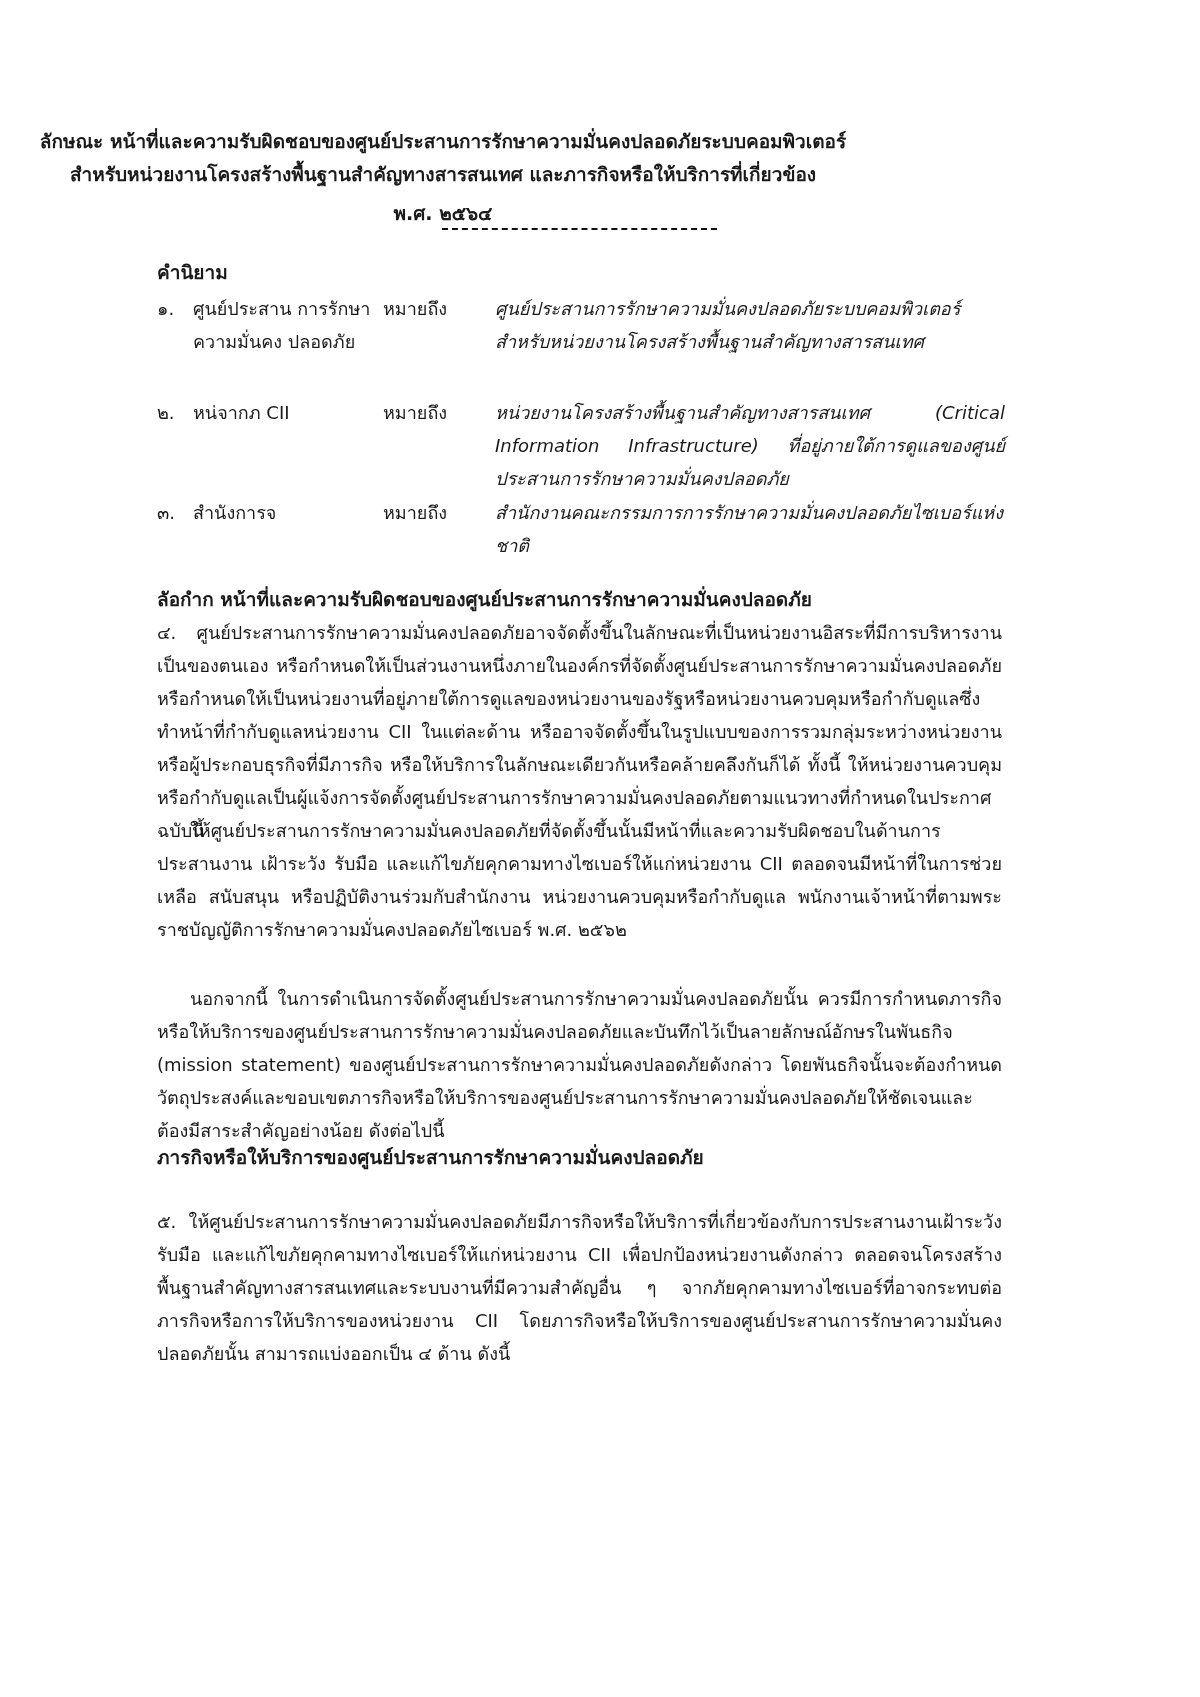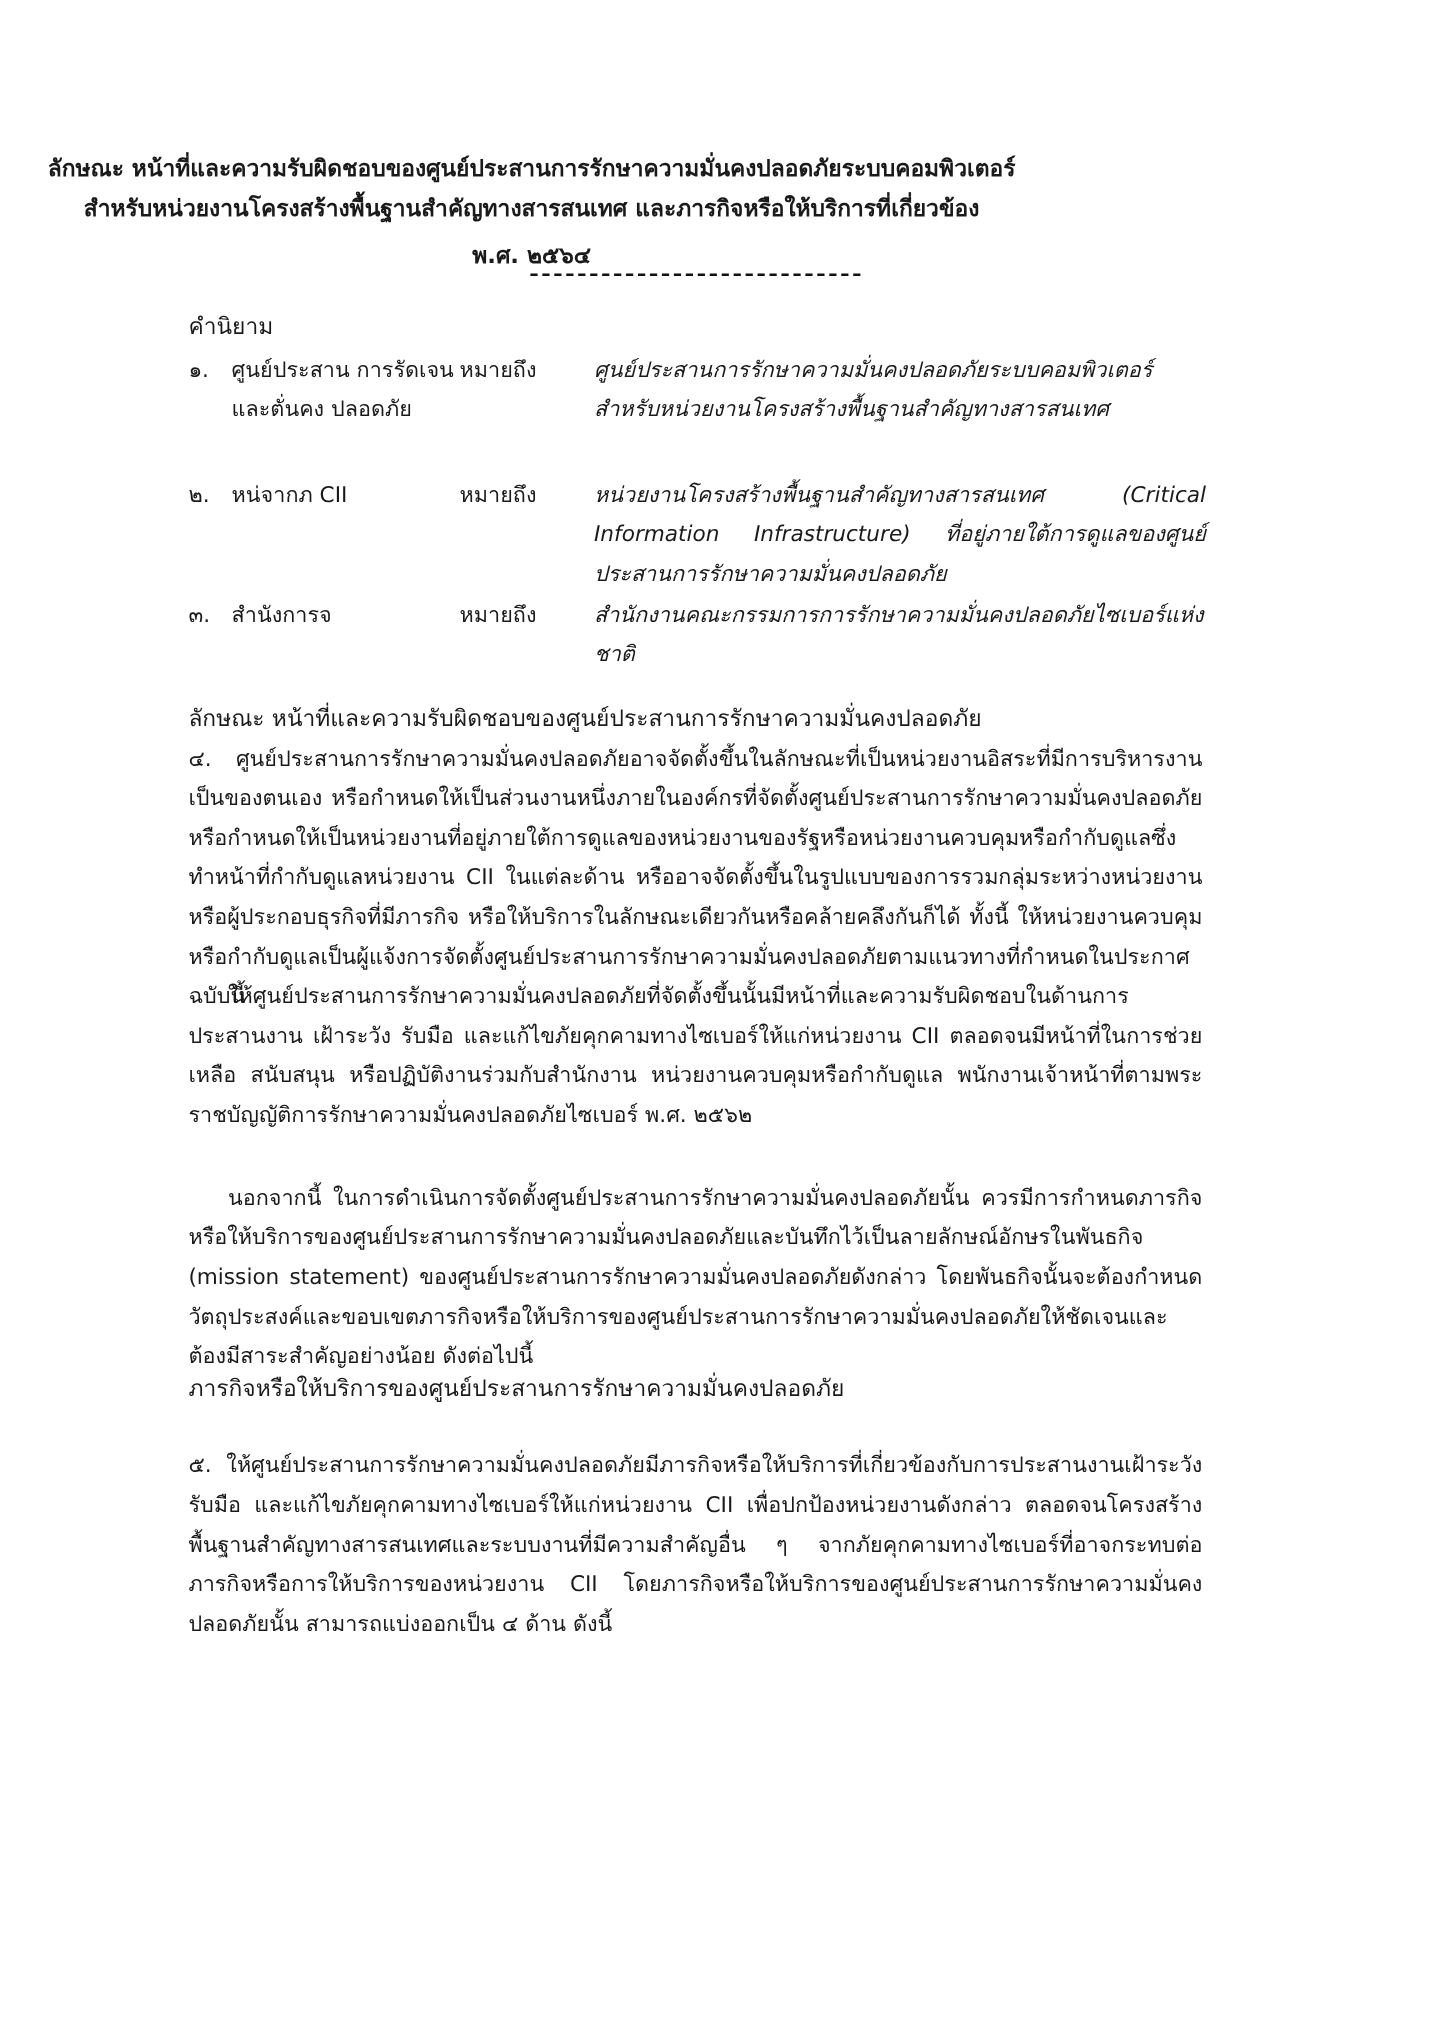--- a/index.html
+++ b/index.html
@@ -4,21 +4,21 @@
 <style>
   html, body { margin: 0; padding: 0; background: #ffffff; }
   body { width: 1200px; height: 1697px; position: relative; overflow: hidden;
          font-family: "DejaVu Sans", "Liberation Sans", sans-serif; color: #1a1a1a; }
   .page { position: absolute; left: 157px; top: 0; width: 845px; }
   .title { position: absolute; left: 0; width: 1200px; text-align: center; font-weight: bold;
            font-size: 19px; line-height: 34px; margin-left: -157px; }
   .t1 { top: 124px; } .t2 { top: 157px; } .t3 { top: 196px; }
   .rule { position: absolute; top: 228px; left: 442px; width: 275px; border-top: 2px dashed #111; }
   .abs { position: absolute; left: 0; }
-  .h { font-weight: normal; font-size: 19px; line-height: 33px; }
+  .h { font-weight: bold; font-size: 19px; line-height: 33px; }
   .defrow { position: absolute; left: 0; width: 845px; font-size: 18px; line-height: 33px; }
   .defnum { position: absolute; left: 0; width: 36px; }
   .defterm { position: absolute; left: 36px; width: 190px; }
   .defmean { position: absolute; left: 226px; width: 100px; }
   .defdesc { position: absolute; left: 338px; width: 510px; text-align: justify; font-style: italic; }
   .para { position: absolute; left: 0; width: 845px; font-size: 18px; line-height: 33px;
           text-align: justify; text-align-last: left; }
   .indent { text-indent: 33px; }
 </style>
 </head>
@@ -28,40 +28,40 @@
 <div class="title t2">สำหรับหน่วยงานโครงสร้างพื้นฐานสำคัญทางสารสนเทศ และภารกิจหรือให้บริการที่เกี่ยวข้อง</div>
 <div class="title t3">พ.ศ. ๒๕๖๔</div>
 <div class="rule"></div>
 
 <div class="page">
 
   <div class="abs h" style="top:256px;">คำนิยาม</div>
 
   <div class="defrow" style="top:292px;">
     <span class="defnum">๑.</span>
-    <span class="defterm">ศูนย์ประสาน การรัดเจนและตั่นคง ปลอดภัย</span>
+    <span class="defterm">ศูนย์ประสาน การรักษาความมั่นคง ปลอดภัย</span>
     <span class="defmean">หมายถึง</span>
     <span class="defdesc">ศูนย์ประสานการรักษาความมั่นคงปลอดภัยระบบคอมพิวเตอร์ สำหรับหน่วยงานโครงสร้างพื้นฐานสำคัญทางสารสนเทศ</span>
   </div>
 
   <div class="defrow" style="top:396px;">
     <span class="defnum">๒.</span>
     <span class="defterm">หน่จากภ CII</span>
     <span class="defmean">หมายถึง</span>
     <span class="defdesc">หน่วยงานโครงสร้างพื้นฐานสำคัญทางสารสนเทศ (Critical Information Infrastructure) ที่อยู่ภายใต้การดูแลของศูนย์ประสานการรักษาความมั่นคงปลอดภัย</span>
   </div>
 
   <div class="defrow" style="top:496px;">
     <span class="defnum">๓.</span>
     <span class="defterm">สำนังการจ</span>
     <span class="defmean">หมายถึง</span>
     <span class="defdesc">สำนักงานคณะกรรมการการรักษาความมั่นคงปลอดภัยไซเบอร์แห่งชาติ</span>
   </div>
 
-  <div class="abs h" style="top:583px;">ลักษณะ หน้าที่และความรับผิดชอบของศูนย์ประสานการรักษาความมั่นคงปลอดภัย</div>
+  <div class="abs h" style="top:583px;">ลัอกำก หน้าที่และความรับผิดชอบของศูนย์ประสานการรักษาความมั่นคงปลอดภัย</div>
   <div class="para" style="top:616px;">๔. ศูนย์ประสานการรักษาความมั่นคงปลอดภัยอาจจัดตั้งขึ้นในลักษณะที่เป็นหน่วยงานอิสระที่มีการบริหารงานเป็นของตนเอง หรือกำหนดให้เป็นส่วนงานหนึ่งภายในองค์กรที่จัดตั้งศูนย์ประสานการรักษาความมั่นคงปลอดภัยหรือกำหนดให้เป็นหน่วยงานที่อยู่ภายใต้การดูแลของหน่วยงานของรัฐหรือหน่วยงานควบคุมหรือกำกับดูแลซึ่งทำหน้าที่กำกับดูแลหน่วยงาน CII ในแต่ละด้าน หรืออาจจัดตั้งขึ้นในรูปแบบของการรวมกลุ่มระหว่างหน่วยงาน หรือผู้ประกอบธุรกิจที่มีภารกิจ หรือให้บริการในลักษณะเดียวกันหรือคล้ายคลึงกันก็ได้ ทั้งนี้ ให้หน่วยงานควบคุมหรือกำกับดูแลเป็นผู้แจ้งการจัดตั้งศูนย์ประสานการรักษาความมั่นคงปลอดภัยตามแนวทางที่กำหนดในประกาศฉบับนี้</div>
   <div class="para indent" style="top:814px;">ให้ศูนย์ประสานการรักษาความมั่นคงปลอดภัยที่จัดตั้งขึ้นนั้นมีหน้าที่และความรับผิดชอบในด้านการประสานงาน เฝ้าระวัง รับมือ และแก้ไขภัยคุกคามทางไซเบอร์ให้แก่หน่วยงาน CII ตลอดจนมีหน้าที่ในการช่วยเหลือ สนับสนุน หรือปฏิบัติงานร่วมกับสำนักงาน หน่วยงานควบคุมหรือกำกับดูแล พนักงานเจ้าหน้าที่ตามพระราชบัญญัติการรักษาความมั่นคงปลอดภัยไซเบอร์ พ.ศ. ๒๕๖๒</div>
   <div class="para indent" style="top:982px;">นอกจากนี้ ในการดำเนินการจัดตั้งศูนย์ประสานการรักษาความมั่นคงปลอดภัยนั้น ควรมีการกำหนดภารกิจหรือให้บริการของศูนย์ประสานการรักษาความมั่นคงปลอดภัยและบันทึกไว้เป็นลายลักษณ์อักษรในพันธกิจ (mission statement) ของศูนย์ประสานการรักษาความมั่นคงปลอดภัยดังกล่าว โดยพันธกิจนั้นจะต้องกำหนดวัตถุประสงค์และขอบเขตภารกิจหรือให้บริการของศูนย์ประสานการรักษาความมั่นคงปลอดภัยให้ชัดเจนและต้องมีสาระสำคัญอย่างน้อย ดังต่อไปนี้</div>
 
   <div class="abs h" style="top:1141px;">ภารกิจหรือให้บริการของศูนย์ประสานการรักษาความมั่นคงปลอดภัย</div>
   <div class="para" style="top:1205px;">๕. ให้ศูนย์ประสานการรักษาความมั่นคงปลอดภัยมีภารกิจหรือให้บริการที่เกี่ยวข้องกับการประสานงานเฝ้าระวัง รับมือ และแก้ไขภัยคุกคามทางไซเบอร์ให้แก่หน่วยงาน CII เพื่อปกป้องหน่วยงานดังกล่าว ตลอดจนโครงสร้างพื้นฐานสำคัญทางสารสนเทศและระบบงานที่มีความสำคัญอื่น ๆ จากภัยคุกคามทางไซเบอร์ที่อาจกระทบต่อภารกิจหรือการให้บริการของหน่วยงาน CII โดยภารกิจหรือให้บริการของศูนย์ประสานการรักษาความมั่นคงปลอดภัยนั้น สามารถแบ่งออกเป็น ๔ ด้าน ดังนี้</div>
 
 </div>
 
 </body></html>

